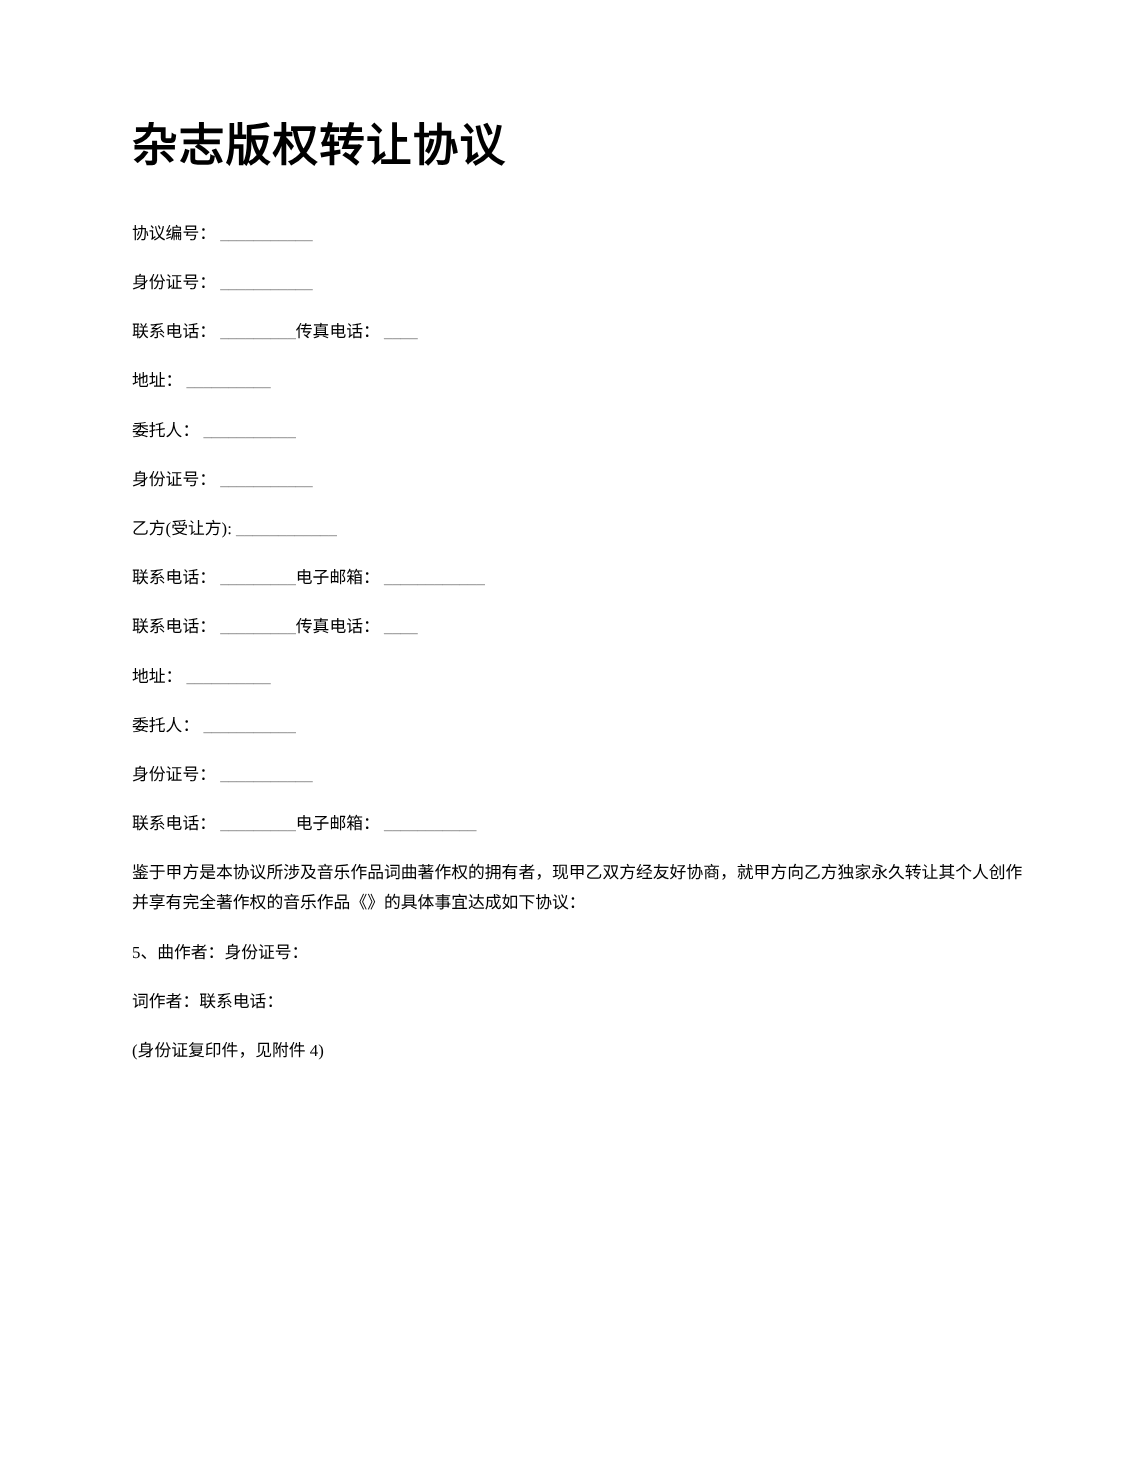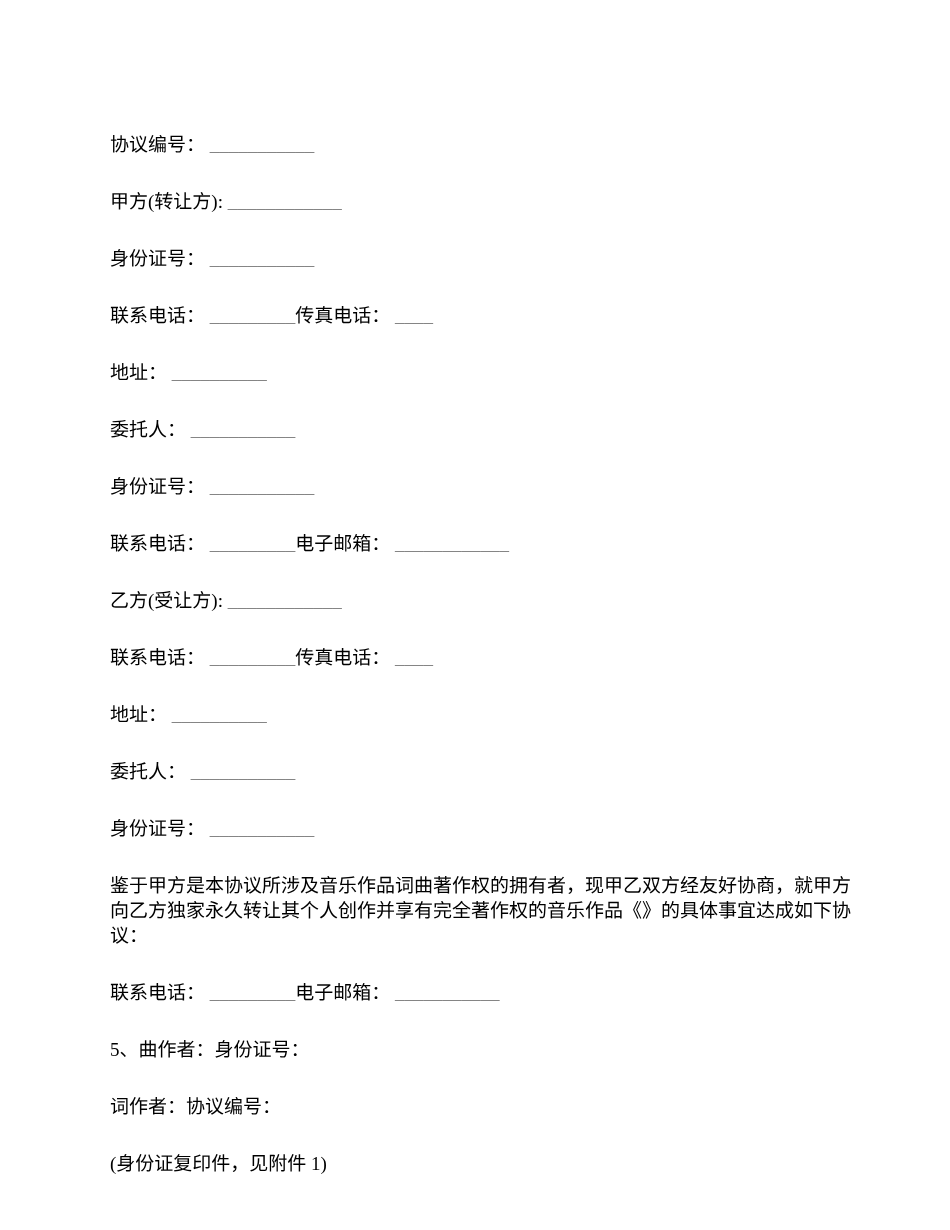--- a/index.html
+++ b/index.html
@@ -24,55 +24,55 @@
   .doc-title {
     font-size: 38px;
     line-height: 1.2;
     font-weight: 700;
     color: #000000;
     margin: 0 0 37px 0;
     letter-spacing: 1px;
     font-family: "Liberation Serif", "DejaVu Serif", serif;
   }
   .doc-body p {
-    font-size: 19px;
+    font-size: 14px;
     line-height: 25px;
-    margin: 32px 0;
+    margin: 16px 0;
   }
   .doc-body p.paragraph,
   .doc-body p.heading {
     max-width: 742px;
   }
   .label {
     color: #000000;
     white-space: pre-wrap;
   }
   .blank {
     color: #808080;
     white-space: pre;
     letter-spacing: 0;
   }
 </style>
 </head>
 <body>
 
 <div class="page">
+  <h1 class="doc-title">杂志版权转让协议</h1>
   <div class="doc-body">
       <p class="line field"><span class="label">协议编号： </span><span class="blank">___________</span></p>
-      <p class="line field"><span class="label">甲方(转让方): </span><span class="blank">____________</span></p>
       <p class="line field"><span class="label">身份证号： </span><span class="blank">___________</span></p>
       <p class="line field"><span class="label">联系电话： </span><span class="blank">_________</span><span class="label">传真电话： </span><span class="blank">____</span></p>
       <p class="line field"><span class="label">地址： </span><span class="blank">__________</span></p>
       <p class="line field"><span class="label">委托人： </span><span class="blank">___________</span></p>
       <p class="line field"><span class="label">身份证号： </span><span class="blank">___________</span></p>
+      <p class="line field"><span class="label">乙方(受让方): </span><span class="blank">____________</span></p>
       <p class="line field"><span class="label">联系电话： </span><span class="blank">_________</span><span class="label">电子邮箱： </span><span class="blank">____________</span></p>
-      <p class="line field"><span class="label">乙方(受让方): </span><span class="blank">____________</span></p>
       <p class="line field"><span class="label">联系电话： </span><span class="blank">_________</span><span class="label">传真电话： </span><span class="blank">____</span></p>
       <p class="line field"><span class="label">地址： </span><span class="blank">__________</span></p>
       <p class="line field"><span class="label">委托人： </span><span class="blank">___________</span></p>
       <p class="line field"><span class="label">身份证号： </span><span class="blank">___________</span></p>
+      <p class="line field"><span class="label">联系电话： </span><span class="blank">_________</span><span class="label">电子邮箱： </span><span class="blank">___________</span></p>
       <p class="line paragraph"><span class="label">鉴于甲方是本协议所涉及音乐作品词曲著作权的拥有者，现甲乙双方经友好协商，就甲方向乙方独家永久转让其个人创作并享有完全著作权的音乐作品《》的具体事宜达成如下协议：</span></p>
-      <p class="line field"><span class="label">联系电话： </span><span class="blank">_________</span><span class="label">电子邮箱： </span><span class="blank">___________</span></p>
       <p class="line paragraph"><span class="label">5、曲作者：身份证号：</span></p>
-      <p class="line paragraph"><span class="label">词作者：协议编号：</span></p>
-      <p class="line paragraph"><span class="label">(身份证复印件，见附件 1)</span></p>
+      <p class="line paragraph"><span class="label">词作者：联系电话：</span></p>
+      <p class="line paragraph"><span class="label">(身份证复印件，见附件 4)</span></p>
     </div>
 </div>
 
 </body></html>

